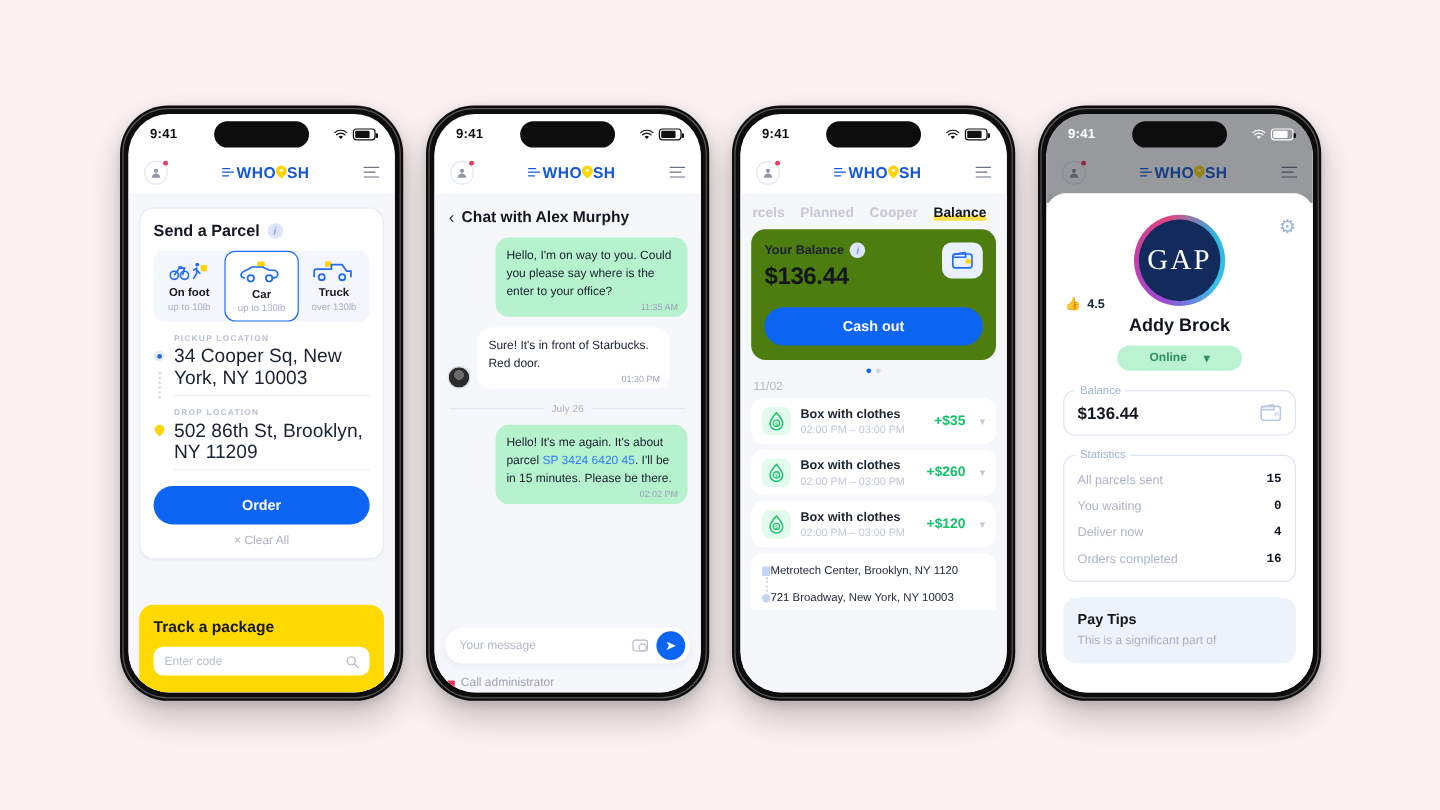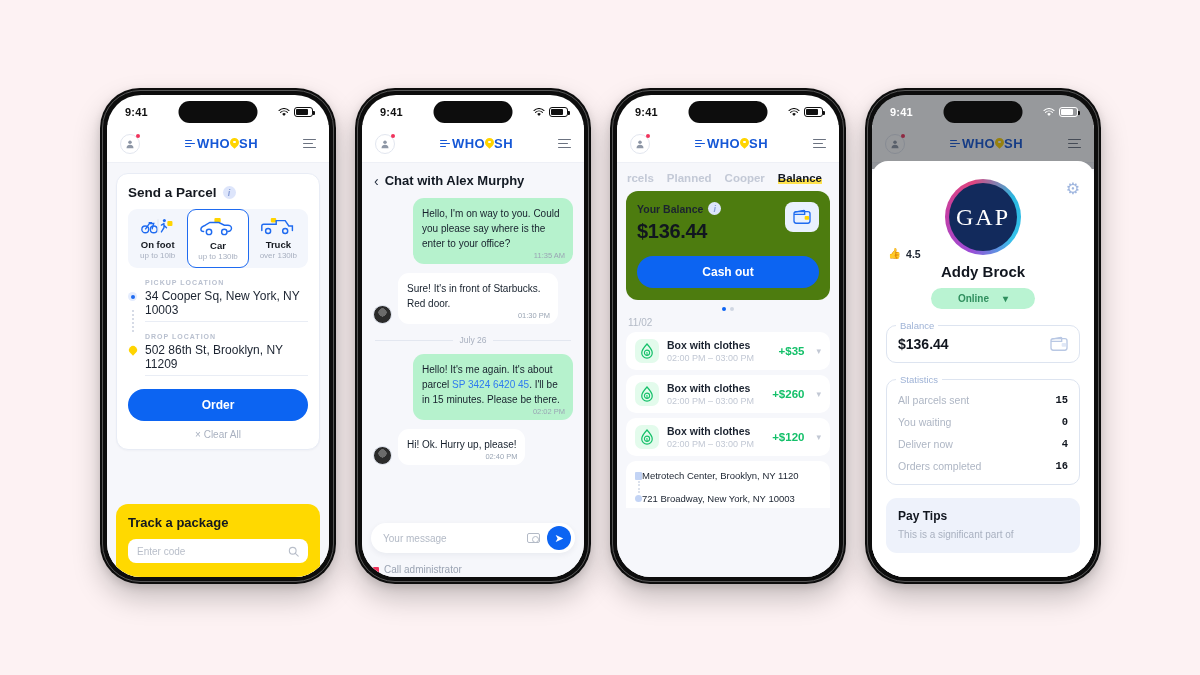--- a/index.html
+++ b/index.html
@@ -95,21 +95,21 @@
   .mode{
     flex:1; text-align:center; padding:6px 2px 6px; border-radius:9px;
   }
   .mode.sel{ background:#fff; border:1.5px solid #1f6bf0; }
   .mode .glyph{height:22px;display:flex;align-items:center;justify-content:center;gap:2px;}
   .mode .m-name{font-size:9.5px;font-weight:700;color:#14181f;margin-top:2px;}
   .mode .m-sub{font-size:8px;color:#a8b0c0;margin-top:1px;}
 
   .loc-block{ margin-top:11px; position:relative; padding-left:17px;}
   .loc-label{font-size:7px;letter-spacing:1px;color:#b9c0cf;font-weight:700;}
-  .loc-value{font-size:12px;color:#1b2330;padding:3px 0 4px;border-bottom:1px solid #e9edf5;}
+  .loc-value{font-size:16px;color:#1b2330;padding:3px 0 4px;border-bottom:1px solid #e9edf5;}
   .loc-dot{
     position:absolute;left:0;top:13px;width:9px;height:9px;border-radius:50%;
     background:#e4ecfd;display:flex;align-items:center;justify-content:center;
   }
   .loc-dot i{width:4px;height:4px;border-radius:50%;background:#1f6bf0;display:block;}
   .dots-v{position:absolute;left:3.6px;top:31px;height:22px;border-left:2px dotted #d6dbe6;}
   .pin-y{position:absolute;left:1px;top:13px;width:8px;height:11px;}
   .pin-y::before{content:"";position:absolute;left:0;top:0;width:8px;height:8px;border-radius:50% 50% 50% 0;transform:rotate(-45deg);background:#ffd400;}
 
   .btn-primary{
@@ -432,27 +432,20 @@
             <i></i>
               <span>July 26</span>
               <i></i>
           </div>
 
           <div class="bub me" style="margin-top:9px">
             <span>Hello! It's me again. It's about parcel </span><span class="parcel-link">SP 3424 6420 45</span><span>. I'll be in 15 minutes. Please be there.</span>
             <span class="t">02:02 PM</span>
           </div>
 
-          <div class="row-them">
-            <span class="av-img"></span>
-            <div class="bub them">
-              <span>Hi! Ok. Hurry up, please!</span>
-              <span class="t">02:40 PM</span>
-            </div>
-          </div>
         </div>
 
         <div class="composer">
           <span class="ph">Your message</span>
           <span style="display:flex;align-items:center;gap:7px;">
             <span class="cam"></span>
             <span class="send">➤</span>
           </span>
         </div>
         <div class="calladmin">

